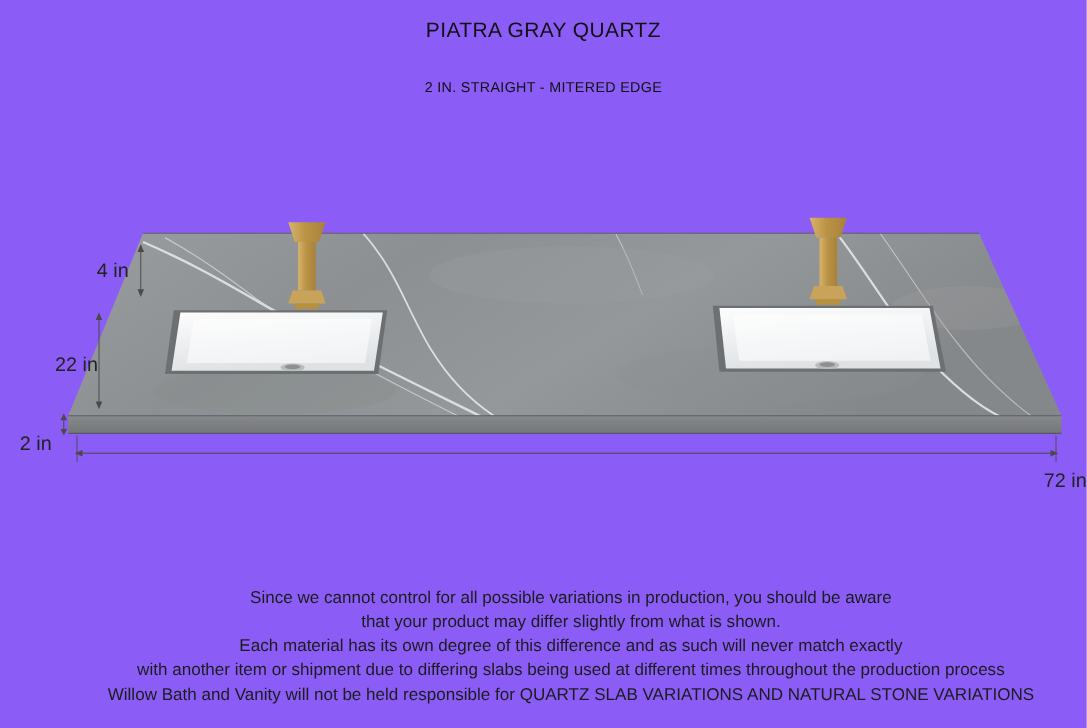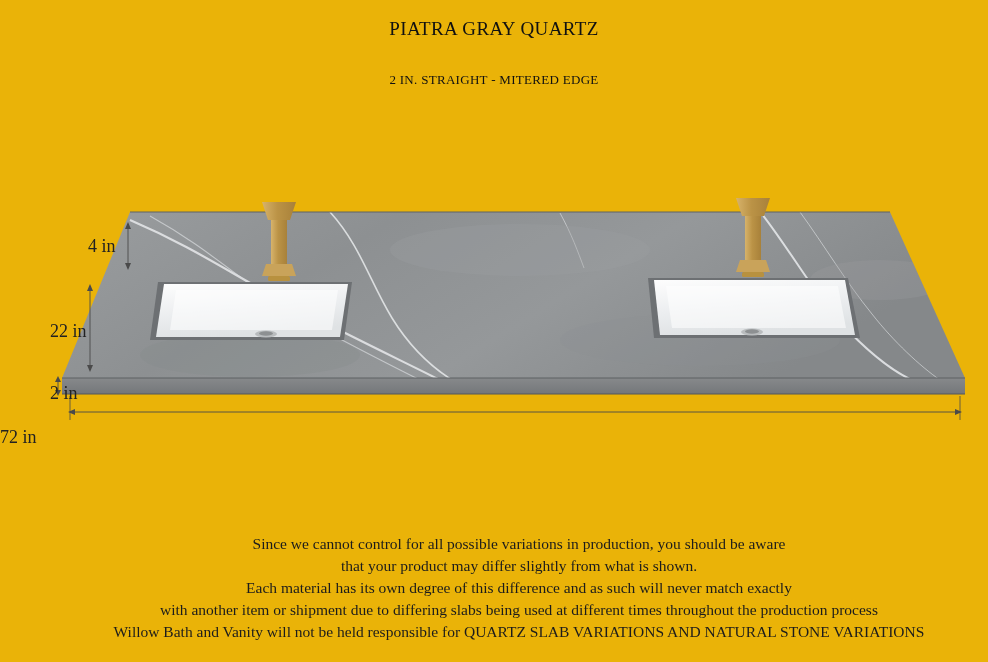--- a/index.html
+++ b/index.html
@@ -8,23 +8,22 @@
     background: #ffffff;
   }
   body {
     font-family: "Liberation Sans", sans-serif;
     color: #1a1a1a;
   }
   .page {
     position: relative;
     width: 988px;
     height: 662px;
-    background: #eab308;
+    background: #8b5cf6;
     overflow: hidden;
-    font-family: Liberation Serif, serif;
   }
 
   
   .title-main {
     position: absolute;
     top: 18px;
     left: 0;
     width: 988px;
     text-align: center;
     font-size: 19px;
@@ -53,22 +52,22 @@
 
   
   .dim {
     position: absolute;
     font-size: 18px;
     color: #222222;
     white-space: nowrap;
   }
   .dim-4in  { left: 88px;  top: 236px; }
   .dim-22in { left: 50px;  top: 321px; }
-  .dim-2in  { left: 18px;  top: 383px; margin-left: 32px; }
-  .dim-72in { left: 0;     top: 427px; width: 988px; text-align: left; }
+  .dim-2in  { left: 18px;  top: 393px; }
+  .dim-72in { left: 0;     top: 427px; width: 988px; text-align: right; }
 
   
   .disclaimer {
     position: absolute;
     left: 0;
     top: 533px;
     width: 988px;
     text-align: center;
     font-size: 15.5px;
     line-height: 22px;

